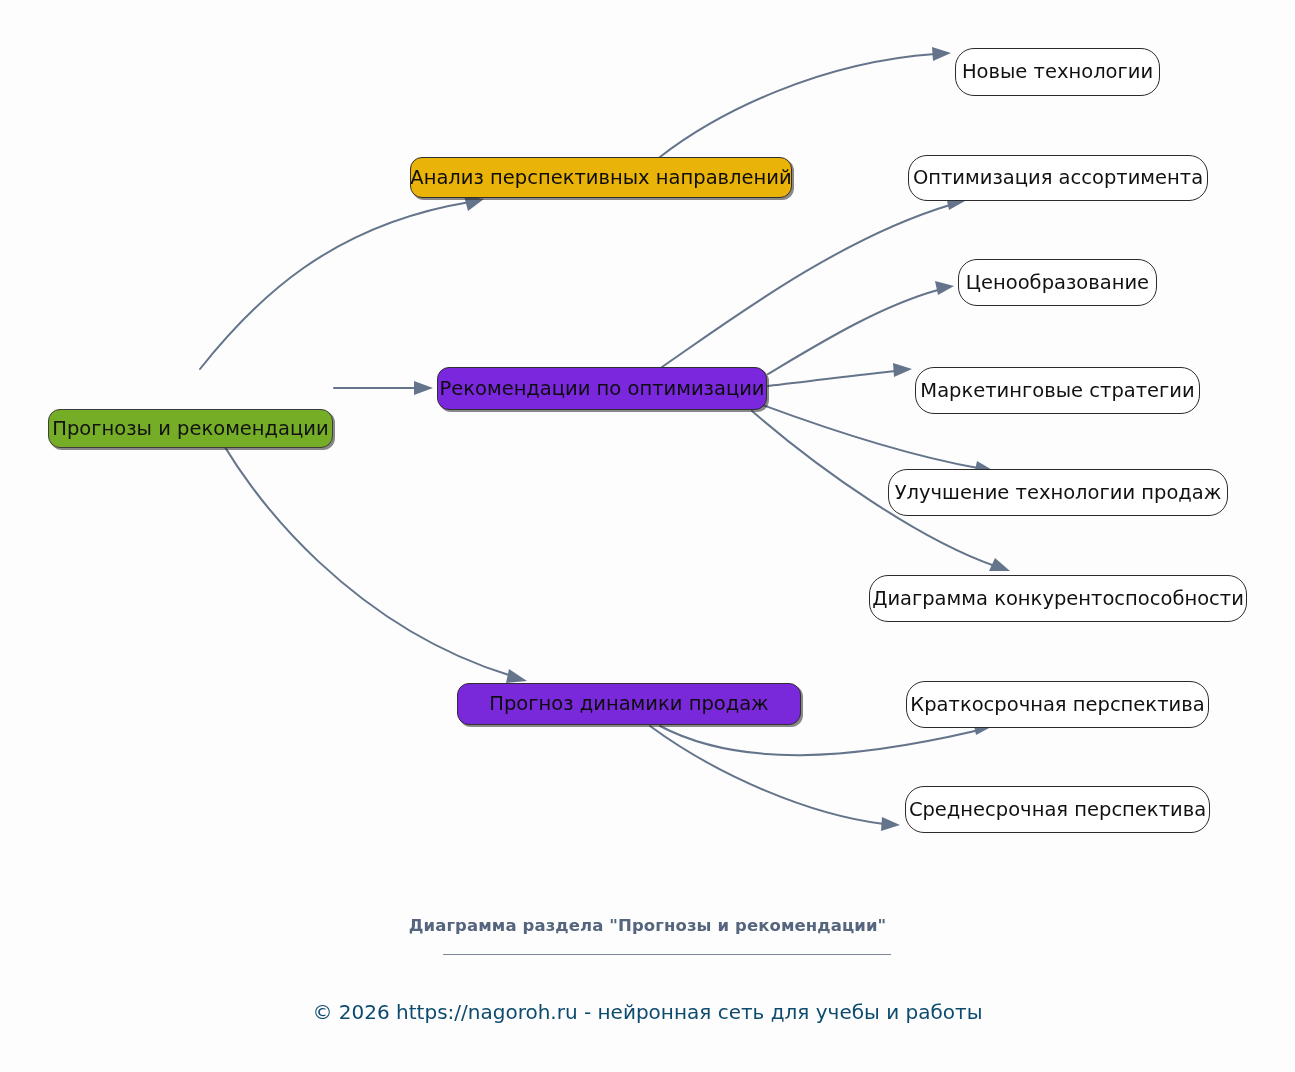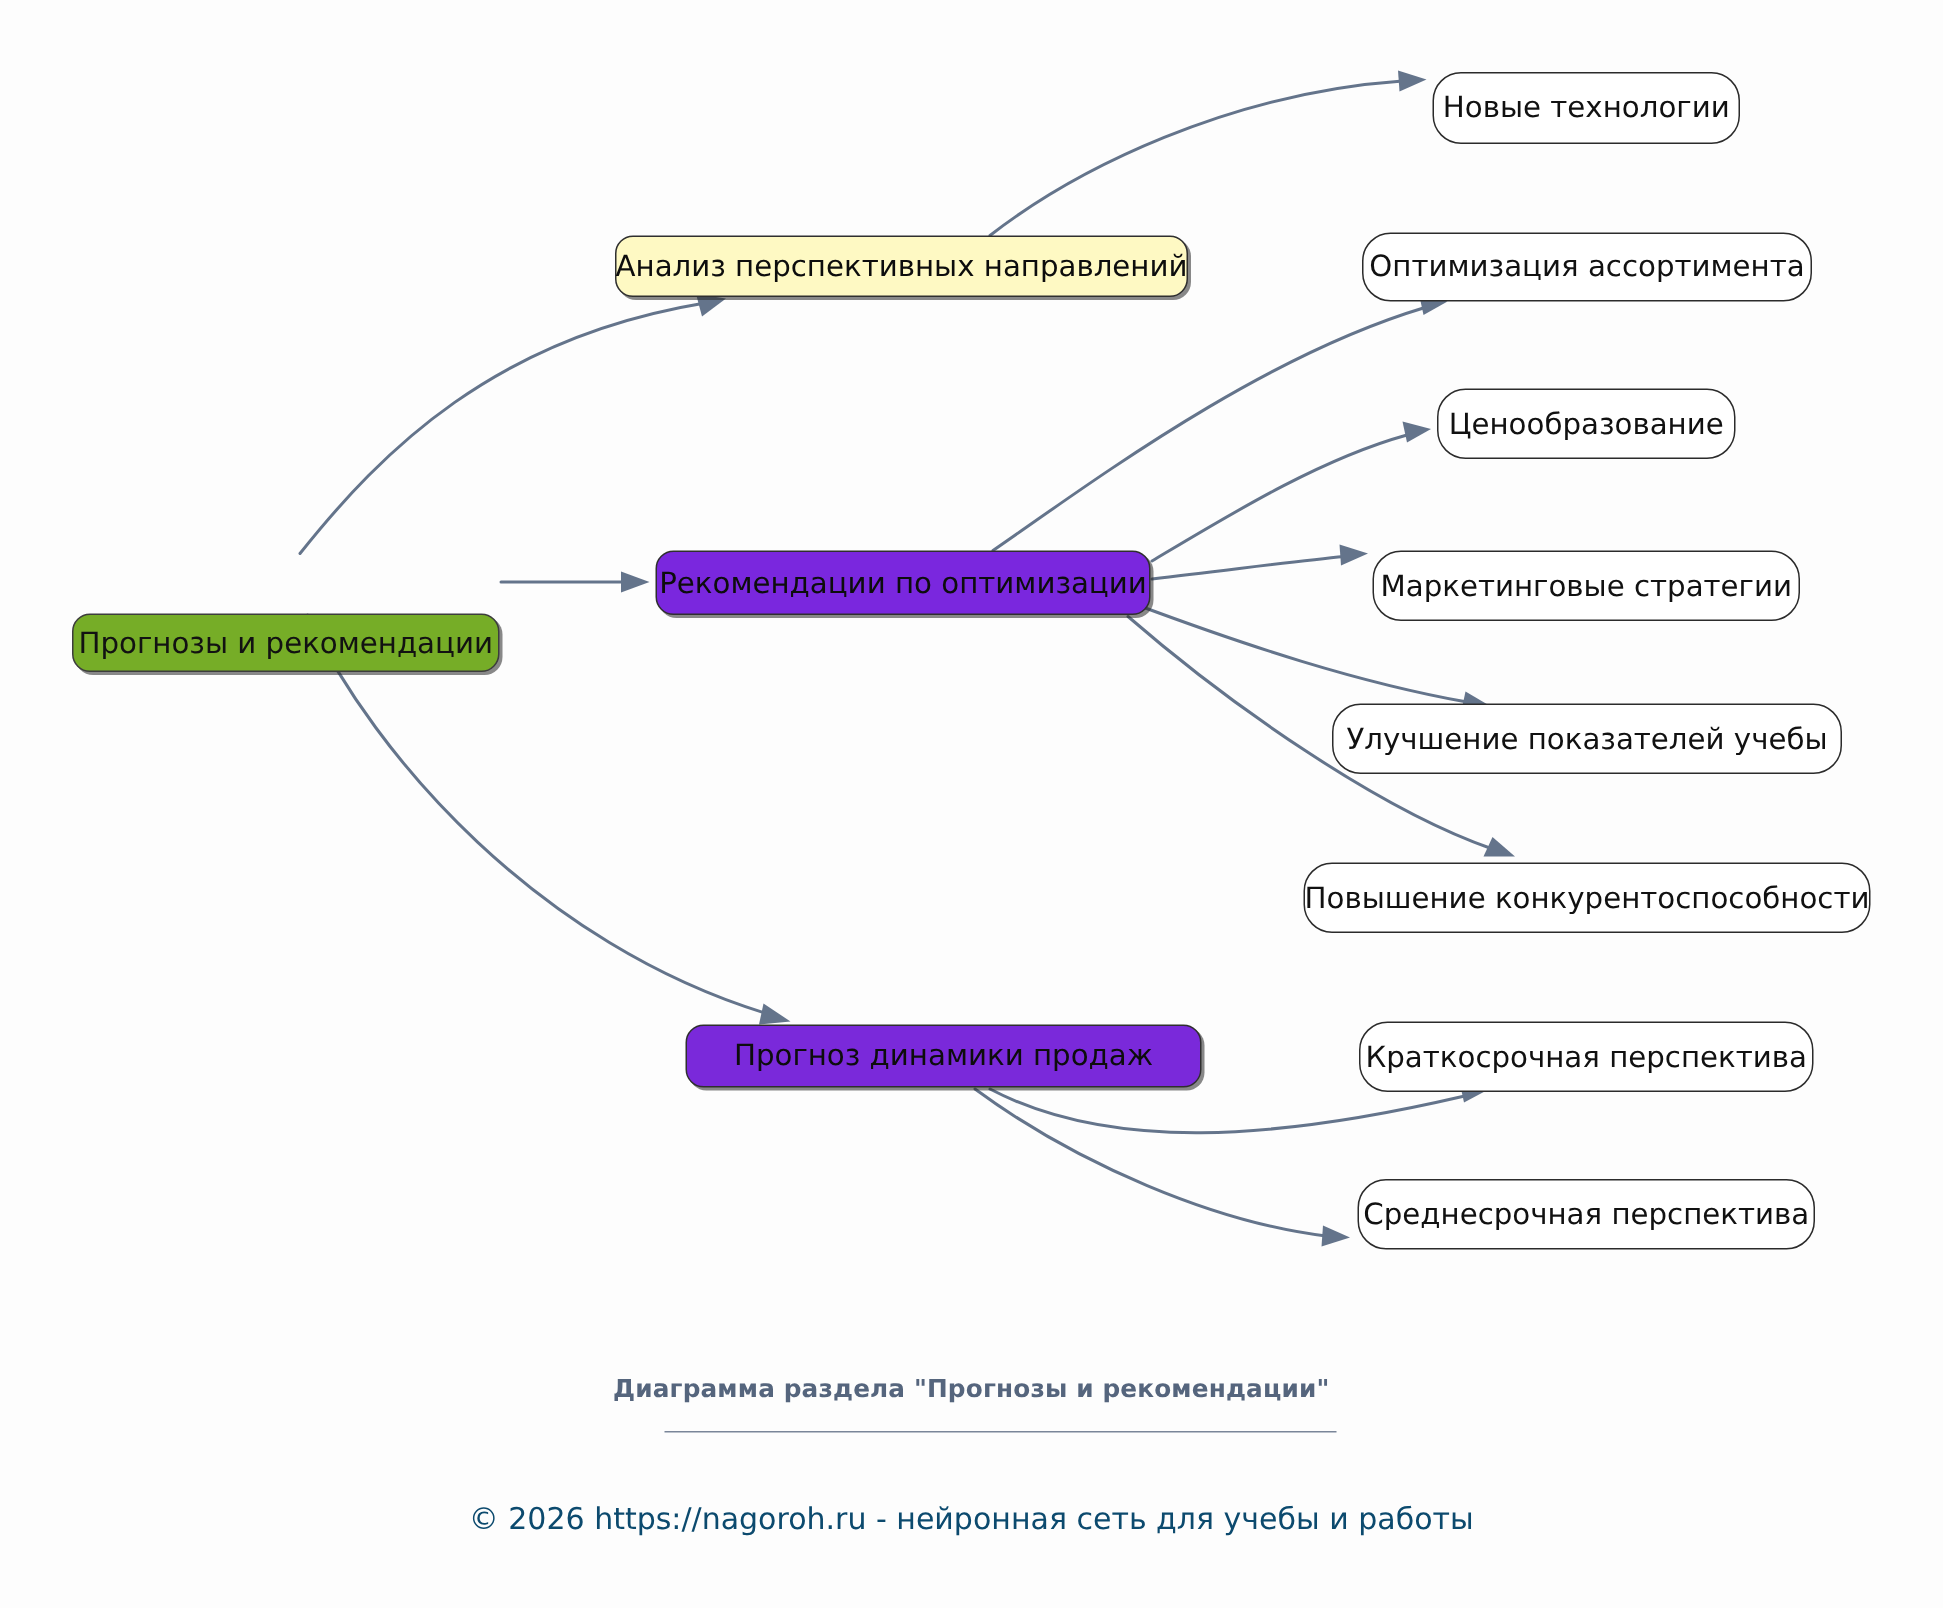--- a/index.html
+++ b/index.html
@@ -59,21 +59,21 @@
     box-shadow: 2px 2px 0 rgba(40,40,40,0.55);
   }
   .node-branch {
     background: #7722d3;
     border: 1.6px solid #2f2f2f;
     border-radius: 12px;
     color: #0d0d0d;
     font-size: 19.5px;
     box-shadow: 2px 2px 0 rgba(40,40,40,0.55);
   }
-  .node-branch.shade-a { background: #fef9c3; }
+  .node-branch.shade-a { background: #eab308; }
   .node-branch.shade-b { background: #7a27de; }
   .node-branch.shade-c { background: #7a29da; }
 
   .node-leaf {
     background: #ffffff;
     border: 1.7px solid #2b2b2b;
     border-radius: 19px;
     color: #111111;
     font-size: 19.5px;
   }
@@ -171,25 +171,25 @@
 
 <div class="node node-leaf" style="left:958px; top:259px; width:199px; height:47px;">
   <span class="node-label">Ценообразование</span>
 </div>
 
 <div class="node node-leaf" style="left:915px; top:367px; width:285px; height:47px;">
   <span class="node-label">Маркетинговые стратегии</span>
 </div>
 
 <div class="node node-leaf" style="left:888px; top:469px; width:340px; height:47px;">
-  <span class="node-label">Улучшение показателей учебы</span>
+  <span class="node-label">Улучшение технологии продаж</span>
 </div>
 
 <div class="node node-leaf" style="left:869px; top:575px; width:378px; height:47px;">
-  <span class="node-label">Повышение конкурентоспособности</span>
+  <span class="node-label">Диаграмма конкурентоспособности</span>
 </div>
 
 <div class="node node-leaf" style="left:906px; top:681px; width:303px; height:47px;">
   <span class="node-label">Краткосрочная перспектива</span>
 </div>
 
 <div class="node node-leaf" style="left:905px; top:786px; width:305px; height:47px;">
   <span class="node-label">Среднесрочная перспектива</span>
 </div>
 

